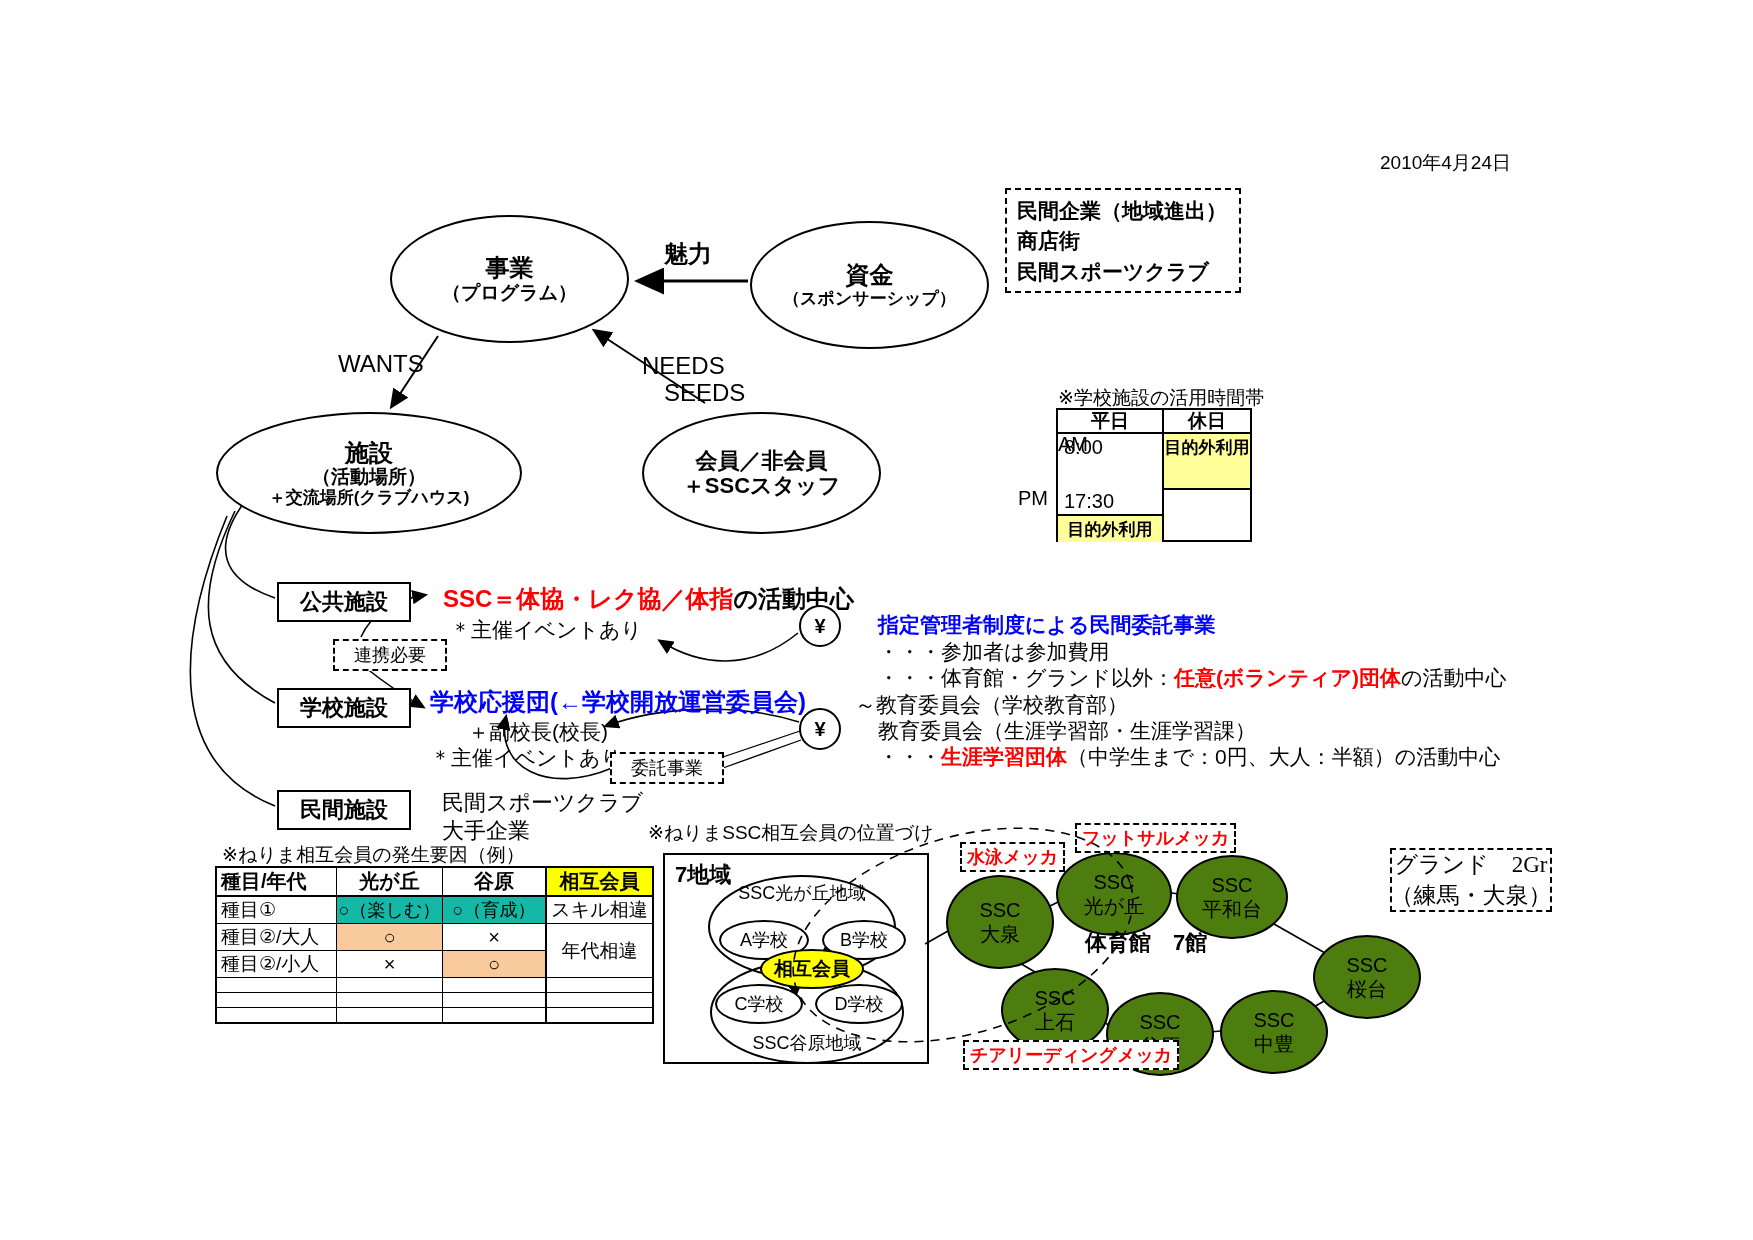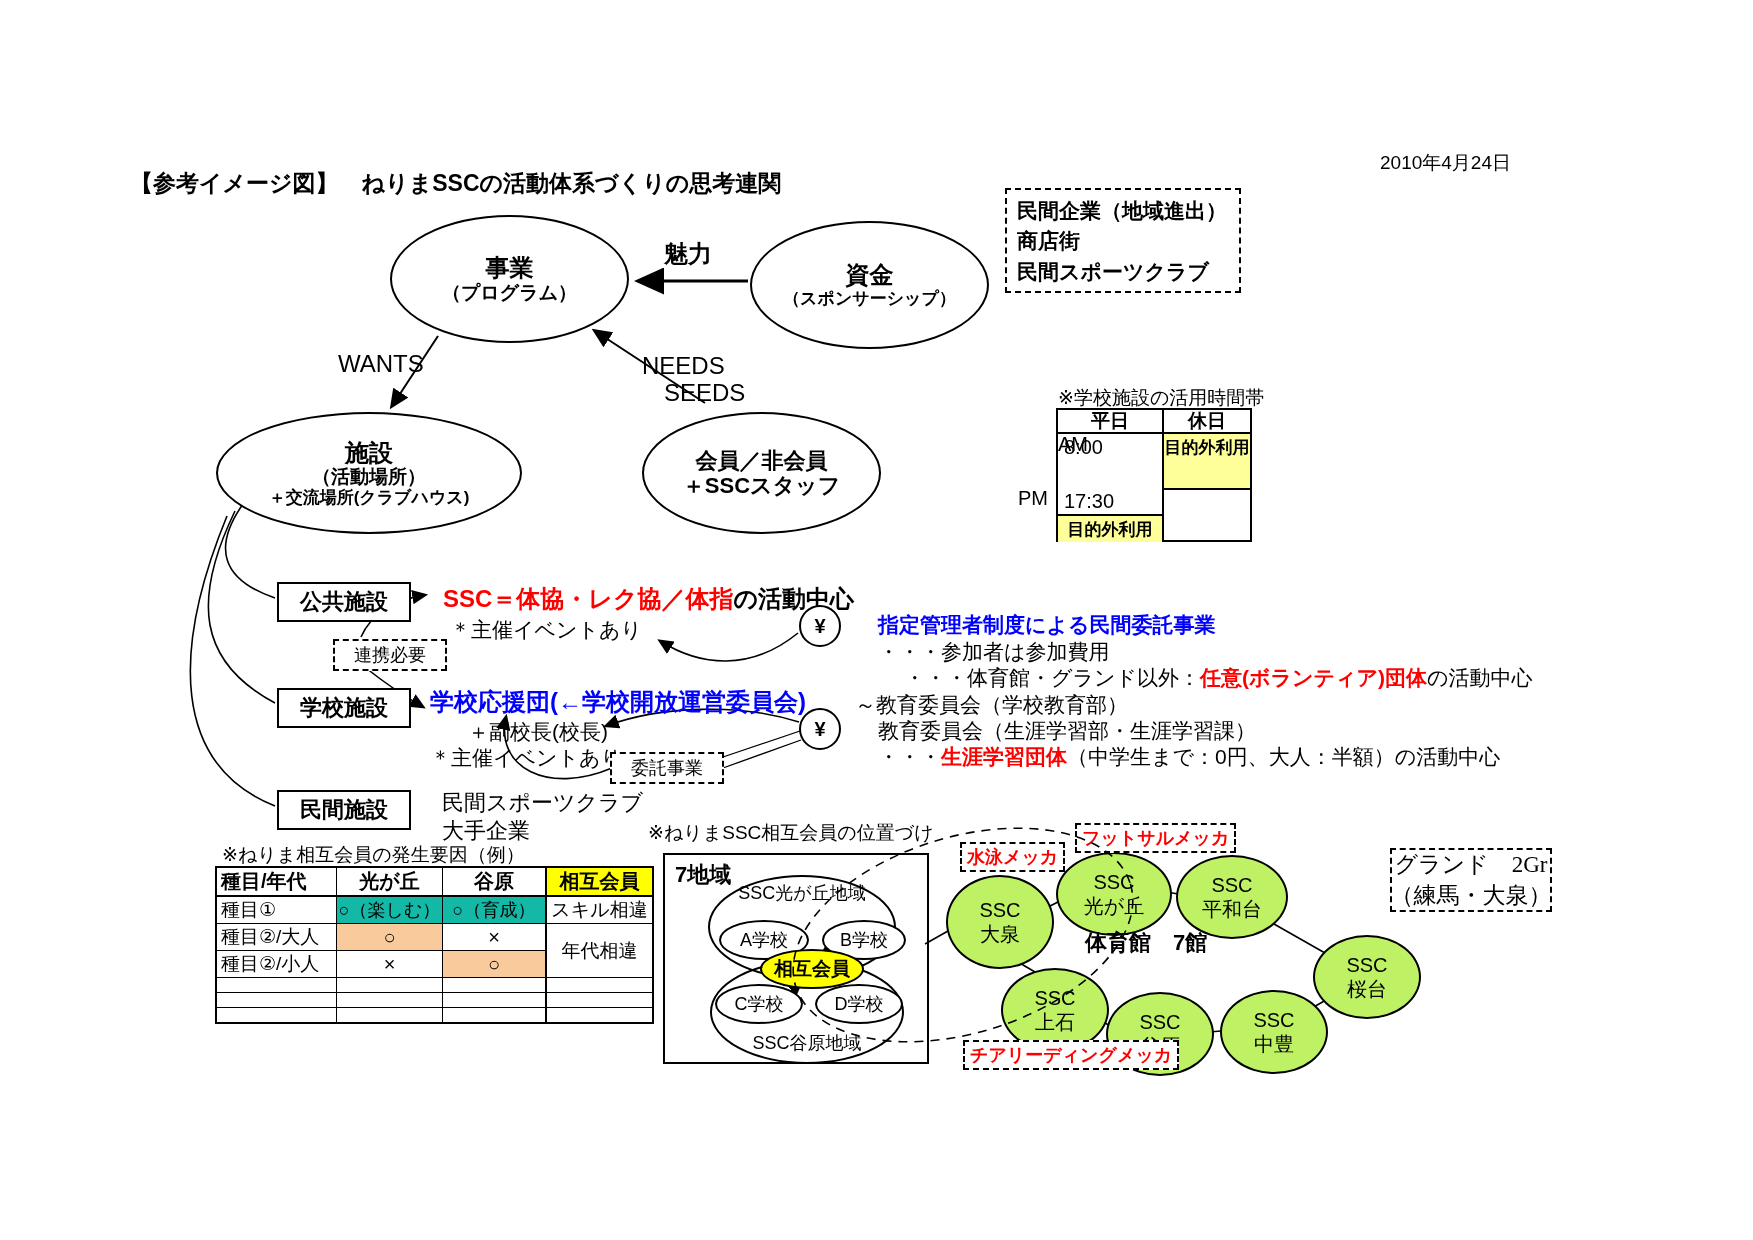--- a/index.html
+++ b/index.html
@@ -45,21 +45,21 @@
   .c-yellow{background:#FFFF00;font-weight:bold;}
   
   .hours{position:absolute;left:1056px;top:408px;width:192px;height:130px;border:2px solid #000;background:#fff;}
   .hours .vdiv{position:absolute;left:104px;top:0;height:100%;border-left:2px solid #000;}
   .hours .hhead{position:absolute;top:0;height:22px;display:flex;align-items:center;justify-content:center;
                 font-size:19px;font-weight:bold;width:104px;border-bottom:2px solid #000;}
   .offcell{position:absolute;background:#FFFF99;font-size:17px;font-weight:bold;text-align:center;}
   .timetxt{position:absolute;font-size:20px;}
   .ampm{position:absolute;width:52px;text-align:right;font-size:20px;}
   .schooltxt{font-size:18px;}
-  .ssc-circle{position:absolute;border:2px solid #000;border-radius:50%;background:#bef264;
+  .ssc-circle{position:absolute;border:2px solid #000;border-radius:50%;background:#4d7c0f;
               display:flex;flex-direction:column;align-items:center;justify-content:center;
               text-align:center;font-size:20px;line-height:1.2;z-index:3;}
 </style>
 </head>
 <body>
 
 <div id="canvas">
 
   <svg class="layer" width="1753" height="1240">
     <defs>
@@ -98,21 +98,20 @@
     <path d="M 1274 924 L 1325 953" stroke="#000" stroke-width="1.6" fill="none"></path>
     <path d="M 1035 972 L 1018 962" stroke="#000" stroke-width="1.6" fill="none"></path>
     <path d="M 1102 1021 L 1110 1026" stroke="#000" stroke-width="1.6" fill="none"></path>
     <path d="M 1209 1032 L 1221 1031" stroke="#000" stroke-width="1.6" fill="none"></path>
     <path d="M 1312 1008 L 1333 996" stroke="#000" stroke-width="1.6" fill="none"></path>
   </svg>
 
   <div class="content">
 
     <div class="abs" style="left:1380px;top:150px;font-size:19px;">2010年4月24日</div>
-    <div class="abs" style="left:130px;top:168px;font-size:23px;font-weight:bold;">【参考イメージ図】　ねりまSSCの活動体系づくりの思考連関</div>
 
     <div class="ellipse" style="left:390px;top:215px;width:235px;height:124px;">
       <span class="nodemain">事業</span>
       <span class="nodesub">（プログラム）</span>
     </div>
     <div class="ellipse" style="left:750px;top:221px;width:235px;height:124px;">
       <span class="nodemain">資金</span>
       <span style="font-size:17px;font-weight:bold;">（スポンサーシップ）</span>
     </div>
     <div class="ellipse" style="left:216px;top:412px;width:302px;height:118px;">
@@ -166,21 +165,21 @@
 
     <div class="rectbox" style="left:277px;top:790px;width:130px;height:36px;">民間施設</div>
     <div class="abs note" style="left:442px;top:788px;font-size:22px;">民間スポーツクラブ</div>
     <div class="abs note" style="left:442px;top:816px;font-size:22px;">大手企業</div>
 
     <div class="yen" style="left:799px;top:605px;">¥</div>
     <div class="yen" style="left:799px;top:708px;">¥</div>
 
     <div class="abs note bold blue" style="left:878px;top:611px;">指定管理者制度による民間委託事業</div>
     <div class="abs note" style="left:878px;top:638px;">・・・参加者は参加費用</div>
-    <div class="abs note" style="left:878px;top:664px;margin-left:26px;">
+    <div class="abs note" style="left:878px;top:664px;">
       <span>・・・体育館・グランド以外：</span><span class="red bold">任意(ボランティア)団体</span><span>の活動中心</span>
     </div>
     <div class="abs note" style="left:855px;top:691px;">～教育委員会（学校教育部）</div>
     <div class="abs note" style="left:878px;top:717px;">教育委員会（生涯学習部・生涯学習課）</div>
     <div class="abs note" style="left:878px;top:743px;">
       <span>・・・</span><span class="red bold">生涯学習団体</span><span>（中学生まで：0円、大人：半額）の活動中心</span>
     </div>
 
     <div class="abs smalltitle" style="left:222px;top:842px;">※ねりま相互会員の発生要因（例）</div>
     <table class="factor">

